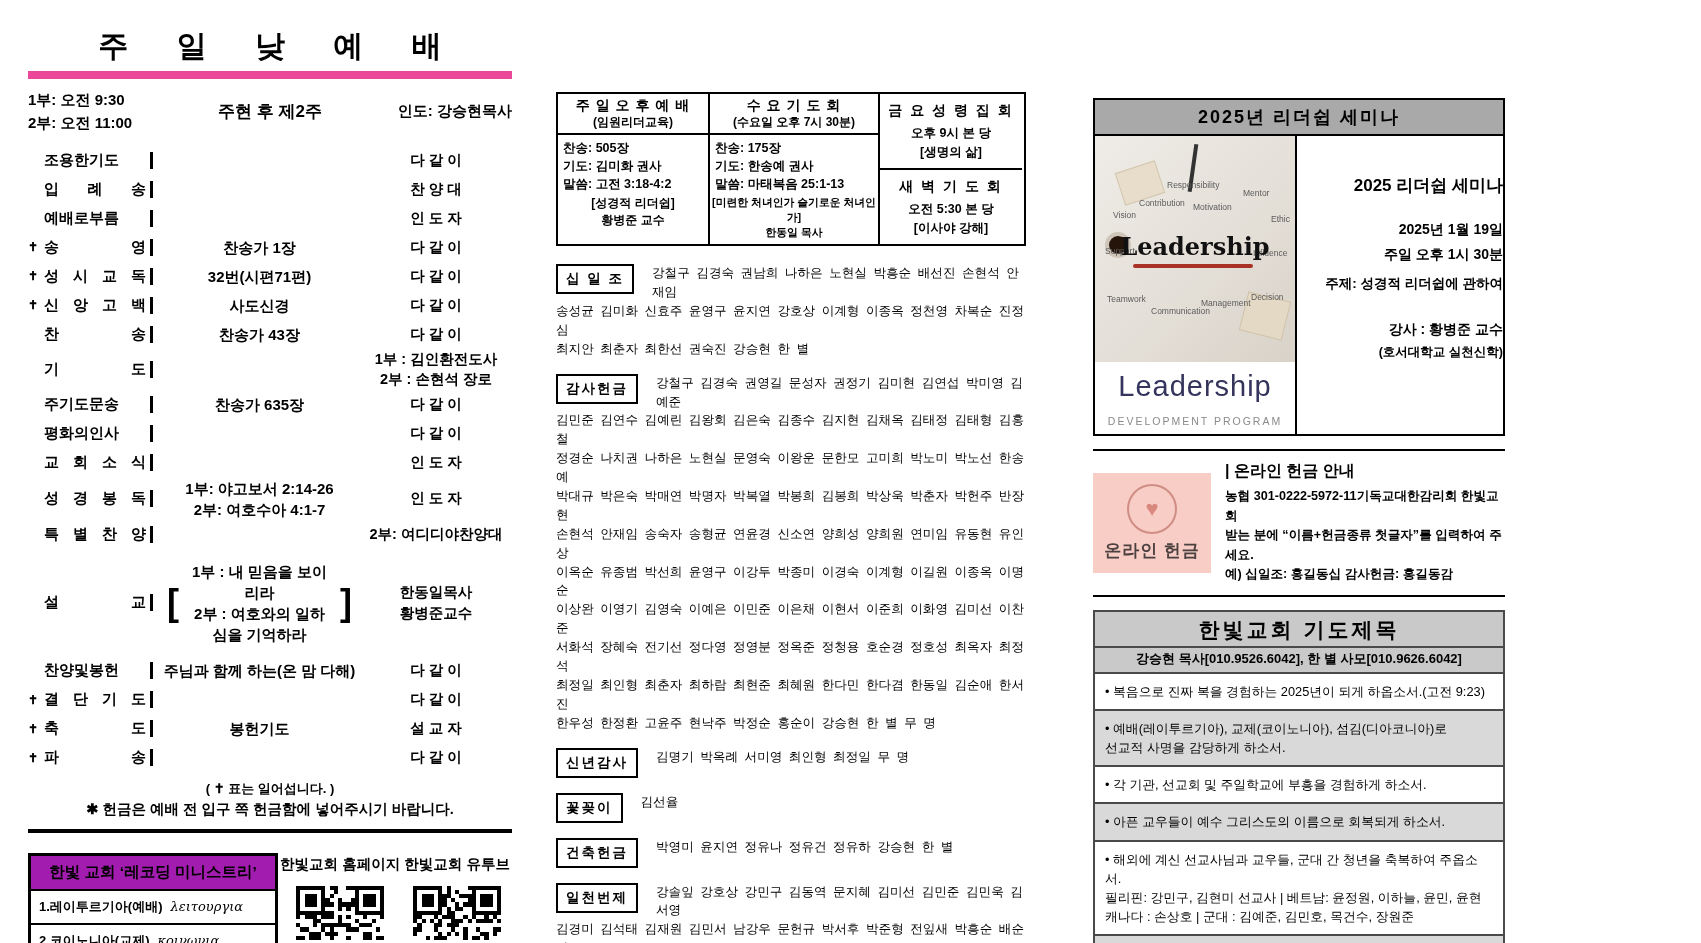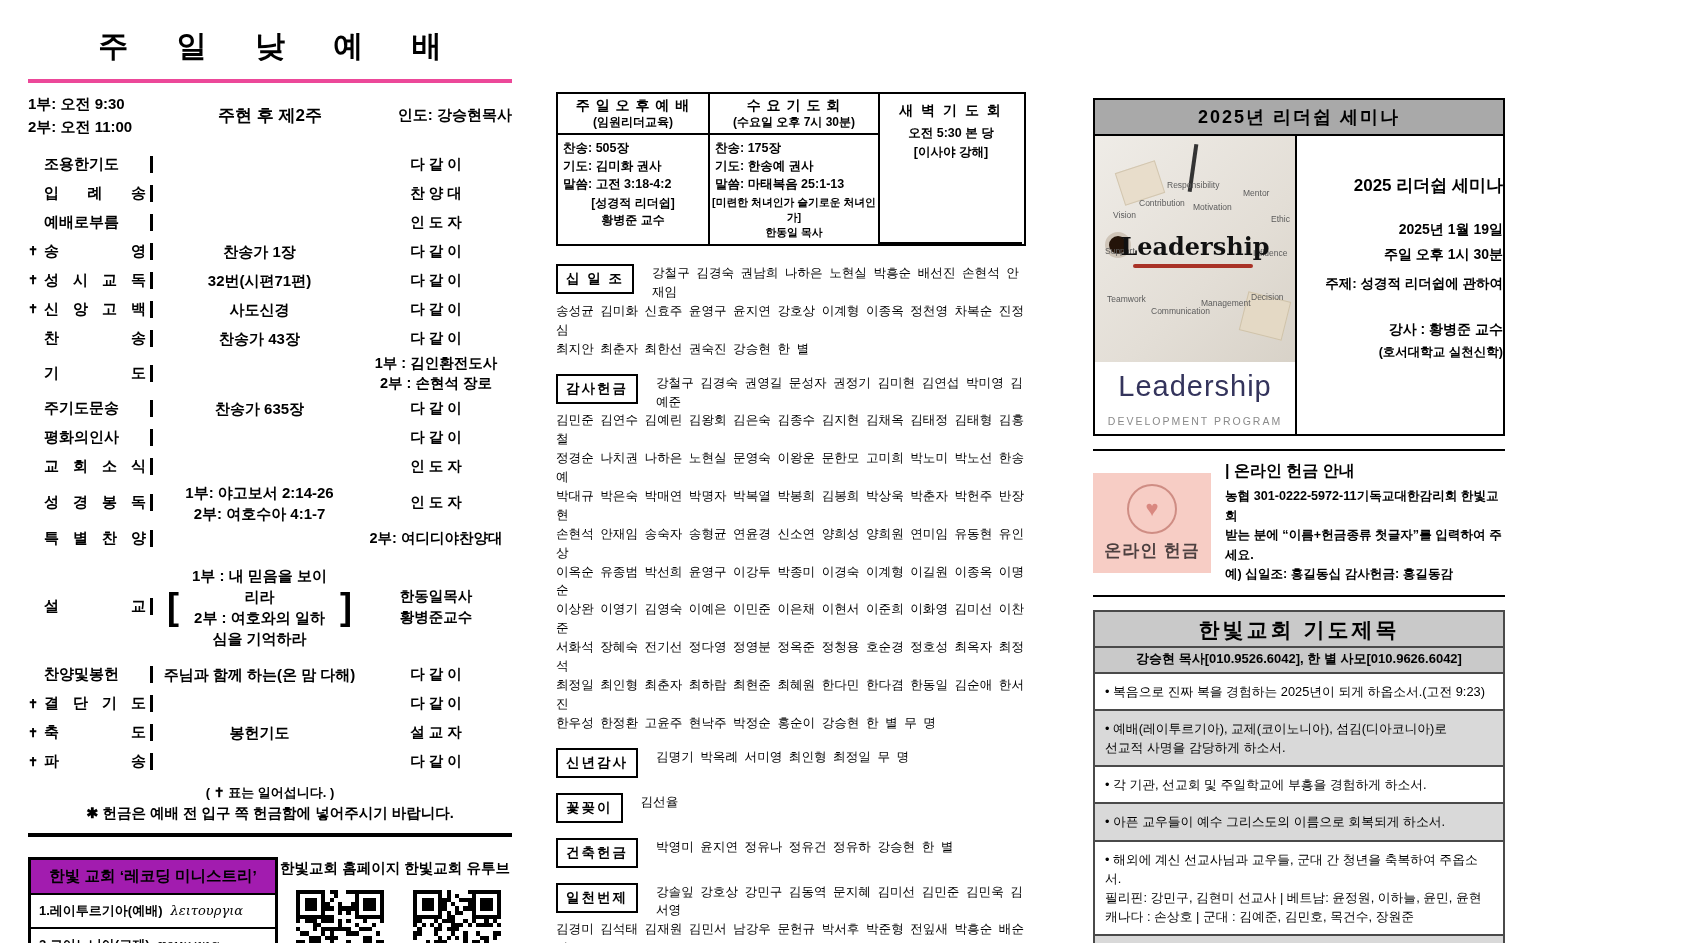--- a/index.html
+++ b/index.html
@@ -1,21 +1,21 @@
 <!DOCTYPE html>
 <html><head>
 <meta charset="utf-8">
 <style>
   * { margin:0; padding:0; box-sizing:border-box; }
   body { background:#fff; font-family:"Liberation Sans", sans-serif; color:#000; }
   .page { position:relative; width:1701px; height:943px; background:#fff; overflow:hidden; }
 
   
   .col-left { position:absolute; left:28px; top:26px; width:484px; }
-  .main-title { font-size:30px; font-weight:bold; text-align:center; letter-spacing:20px; text-indent:20px; padding-bottom:12px; border-bottom:4px solid #ec4899; }
+  .main-title { font-size:30px; font-weight:bold; text-align:center; letter-spacing:20px; text-indent:20px; padding-bottom:4px; border-bottom:8px solid #ec4899; }
   .info-row { display:flex; margin-top:10px; font-weight:bold; }
   .svc-times { width:150px; font-size:15px; line-height:1.5; white-space:pre-line; }
   .week-name { flex:1; text-align:center; font-size:17px; align-self:center; }
   .leader-name { width:150px; text-align:right; font-size:15px; align-self:center; }
 
   .order-list { margin-top:12px; }
   .order-row { display:flex; align-items:center; min-height:28px; font-weight:bold; font-size:15px; margin:1px 0; }
   .o-cross { width:16px; font-size:12px; }
   .o-label { width:102px; display:inline-block; text-align:justify; text-align-last:justify; }
   .o-bar { width:3px; align-self:center; height:17px; background:#000; margin:0 6px 0 4px; flex:none; }
@@ -888,20 +888,25 @@
           <div class="svc-sub">(수요일 오후 7시 30분)</div>
         </div>
         <div class="svc-body">찬송: 175장
 기도: 한송예 권사
 말씀: 마태복음 25:1-13</div>
         <div class="svc-foot">[미련한 처녀인가 슬기로운 처녀인가]
 한동일 목사</div>
       </div>
       <div class="svc-col svc-col3">
 
+          <div class="svc-side">
+            <div class="svc-side-title">금 요 성 령 집 회</div>
+            <div class="svc-side-lines">오후 9시 본 당
+[생명의 삶]</div>
+          </div>
 
           <div class="svc-side">
             <div class="svc-side-title">새 벽 기 도 회</div>
             <div class="svc-side-lines">오전 5:30 본 당
 [이사야 강해]</div>
           </div>
 
       </div>
     </div>
 

